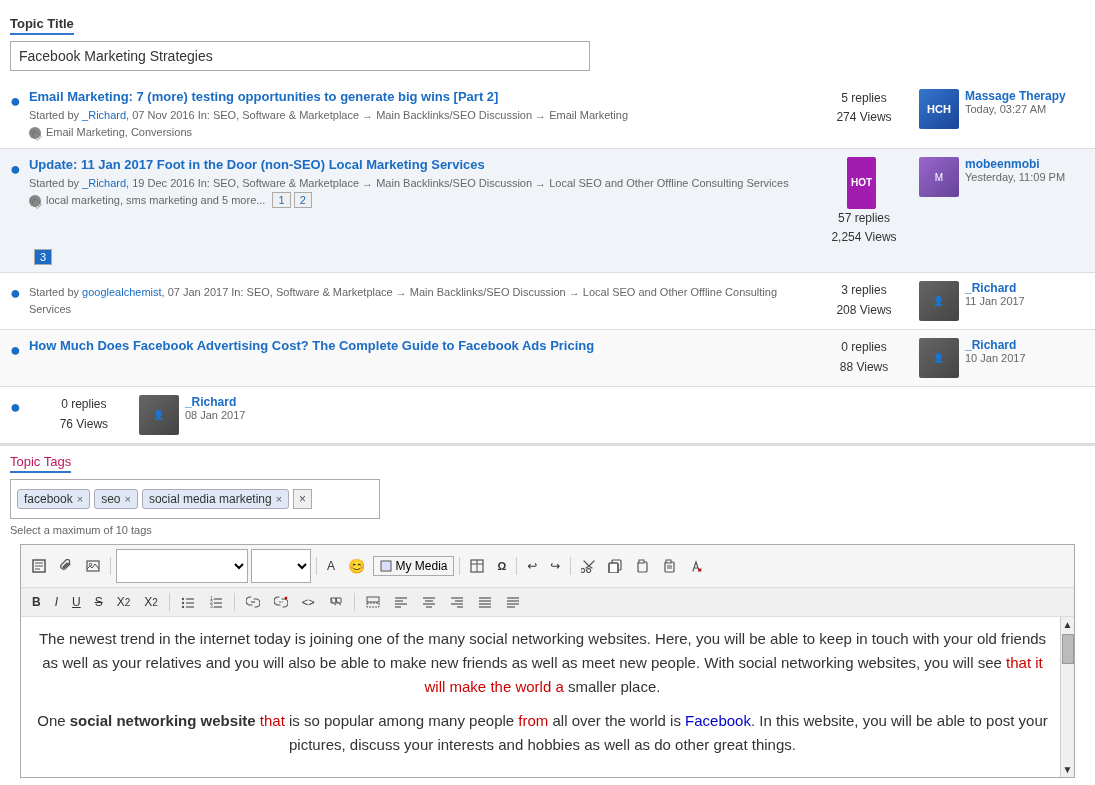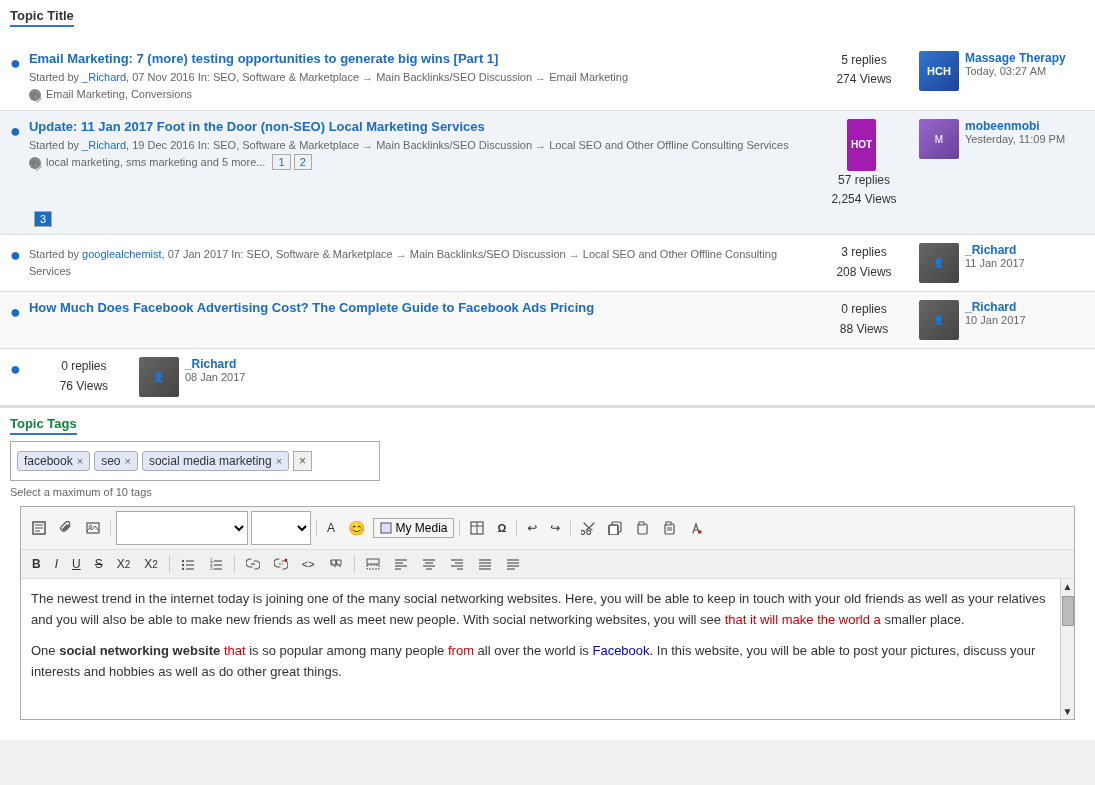--- a/index.html
+++ b/index.html
@@ -1,20 +1,20 @@
 <!DOCTYPE html>
 <html><head>
   <meta charset="utf-8">
   <style>
     * { box-sizing: border-box; margin: 0; padding: 0; }
     body { font-family: Arial, sans-serif; font-size: 13px; background: #f0f0f0; color: #333; }
     .container { width: 1095px; background: #fff; }
     
     
-    .topic-title-section { padding: 8px 10px 10px; background: #fff; }
+    .topic-title-section { padding: 16px 10px 10px; background: #fff; }
     .topic-title-label { font-weight: bold; font-size: 13px; color: #333; margin-bottom: 6px; border-bottom: 2px solid #3377cc; padding-bottom: 2px; display: inline-block; }
     .topic-title-input { width: 580px; border: 1px solid #aaa; padding: 6px 8px; font-size: 14px; color: #333; }
     
     
     .similar-topics-header { background: #1a6cc4; color: #fff; padding: 7px 12px; font-size: 14px; font-weight: bold; }
     
     
     .topic-list { background: #fff; }
     .topic-item { display: flex; align-items: flex-start; padding: 8px 10px; border-bottom: 1px solid #ddd; background: #f9f9f9; }
     .topic-item:nth-child(odd) { background: #fff; }
@@ -35,35 +35,35 @@
     .page-link { border: 1px solid #aaa; padding: 1px 5px; font-size: 11px; color: #1a6cc4; cursor: pointer; background: #f0f0f0; }
     .page-link.active { background: #1a6cc4; color: #fff; }
     
     
     .avatar-hch { background: linear-gradient(135deg, #3377cc, #1a4499); font-weight: bold; font-size: 11px; color: #fff; }
     .avatar-richard { background: linear-gradient(135deg, #666, #444); font-size: 9px; color: #fff; }
     .avatar-mob { background: linear-gradient(135deg, #9966cc, #664499); font-size: 9px; color: #fff; }
     
     
     .topic-tags-section { padding: 8px 10px; background: #fff; border-top: 2px solid #ddd; }
-    .topic-tags-label { font-weight: bold; font-size: 13px; color: #15803d; margin-bottom: 6px; border-bottom: 2px solid #3377cc; padding-bottom: 2px; display: inline-block; }
+    .topic-tags-label { font-weight: normal; font-size: 13px; color: #be185d; margin-bottom: 6px; border-bottom: 2px solid #3377cc; padding-bottom: 2px; display: inline-block; }
     .tags-input-box { border: 1px solid #aaa; padding: 6px; min-height: 40px; display: flex; flex-wrap: wrap; align-items: center; gap: 4px; width: 370px; background: #fff; }
     .tag-chip { background: #e0e8f5; border: 1px solid #aab; padding: 2px 6px; border-radius: 3px; font-size: 12px; display: flex; align-items: center; gap: 4px; }
     .tag-chip .tag-x { cursor: pointer; color: #666; font-size: 11px; }
     .tags-close-btn { border: 1px solid #aaa; background: #f0f0f0; padding: 2px 5px; cursor: pointer; font-size: 12px; color: #555; }
     .tags-hint { color: #666; font-size: 11px; margin-top: 5px; }
     
     
     .editor-section { border: 1px solid #aaa; margin: 0 10px 10px; background: #fff; }
     .editor-toolbar-1 { display: flex; align-items: center; gap: 3px; padding: 4px 6px; border-bottom: 1px solid #ddd; background: #f5f5f5; flex-wrap: wrap; }
     .editor-toolbar-2 { display: flex; align-items: center; gap: 4px; padding: 4px 6px; border-bottom: 1px solid #ddd; background: #f0f0f0; flex-wrap: wrap; }
     .toolbar-btn { border: 1px solid transparent; background: transparent; padding: 2px 4px; cursor: pointer; font-size: 12px; color: #333; border-radius: 2px; display: inline-flex; align-items: center; }
     .toolbar-select { border: 1px solid #aaa; padding: 16px 4px; font-size: 12px; background: #fff; height: 22px; }
     .toolbar-divider { width: 1px; height: 18px; background: #ccc; margin: 0 2px; }
-    .editor-content { padding: 10px; min-height: 120px; font-size: 13px; line-height: 1.6; color: #333; }
+    .editor-content { padding: 10px; min-height: 120px; font-size: 15px; line-height: 1.6; color: #333; text-align: center; }
     .editor-content p { margin-bottom: 10px; }
     .highlight-red { color: #cc0000; }
     .highlight-blue { color: #0000cc; }
     .text-bold { font-weight: bold; }
     .editor-wrapper { position: relative; }
     .editor-scrollbar { position: absolute; right: 0; top: 0; bottom: 0; width: 14px; background: #f0f0f0; border-left: 1px solid #ccc; display: flex; flex-direction: column; align-items: center; }
     .scrollbar-up { cursor: pointer; font-size: 10px; padding: 2px; }
     .scrollbar-down { cursor: pointer; font-size: 10px; padding: 2px; margin-top: auto; }
     .scrollbar-thumb { width: 12px; height: 30px; background: #bbb; border: 1px solid #999; margin: 2px 0; }
 
@@ -75,29 +75,30 @@
     .format-strike { text-decoration: line-through; }
   </style>
 </head>
 <body>
 
 <div class="container">
 
   <div class="topic-title-section">
     <div class="topic-title-label">Topic Title</div>
     <br>
+    <input type="text" class="topic-title-input" value="Facebook Marketing Strategies" style="">
   </div>
 
 
   <div class="topic-list">
 
     <div class="topic-item">
       <span class="topic-bullet">●</span>
       <div class="topic-content">
-        <a class="topic-link">Email Marketing: 7 (more) testing opportunities to generate big wins [Part 1]</a>
+        <a class="topic-link">Email Marketing: 7 (more) testing opportunities to generate big wins [Part 2]</a>
         <div class="topic-meta">
           Started by <a>_Richard</a>, 07 Nov 2016 In: SEO, Software &amp; Marketplace → Main Backlinks/SEO Discussion → Email Marketing
           <br>
           <span class="tag-icon">🏷</span>
           <span class="topic-tags-inline">Email Marketing, Conversions</span>
         </div>
       </div>
       <div class="topic-stats">
         <div>5 replies</div>
         <div>274 Views</div>

